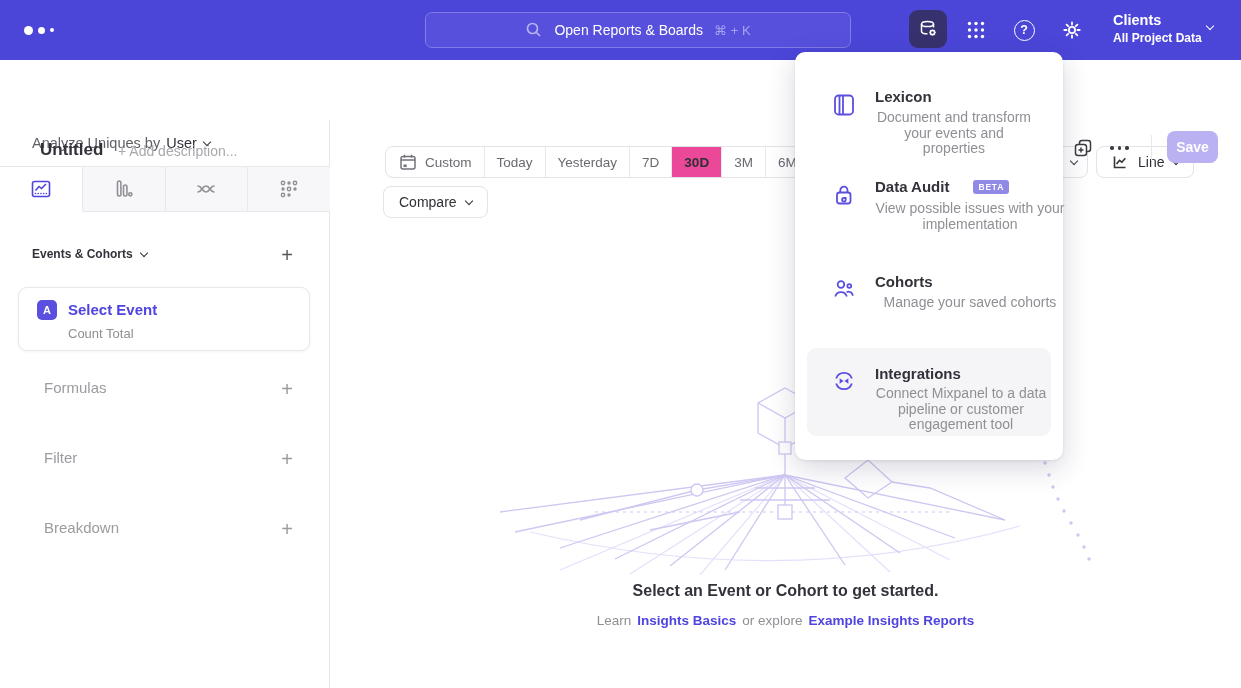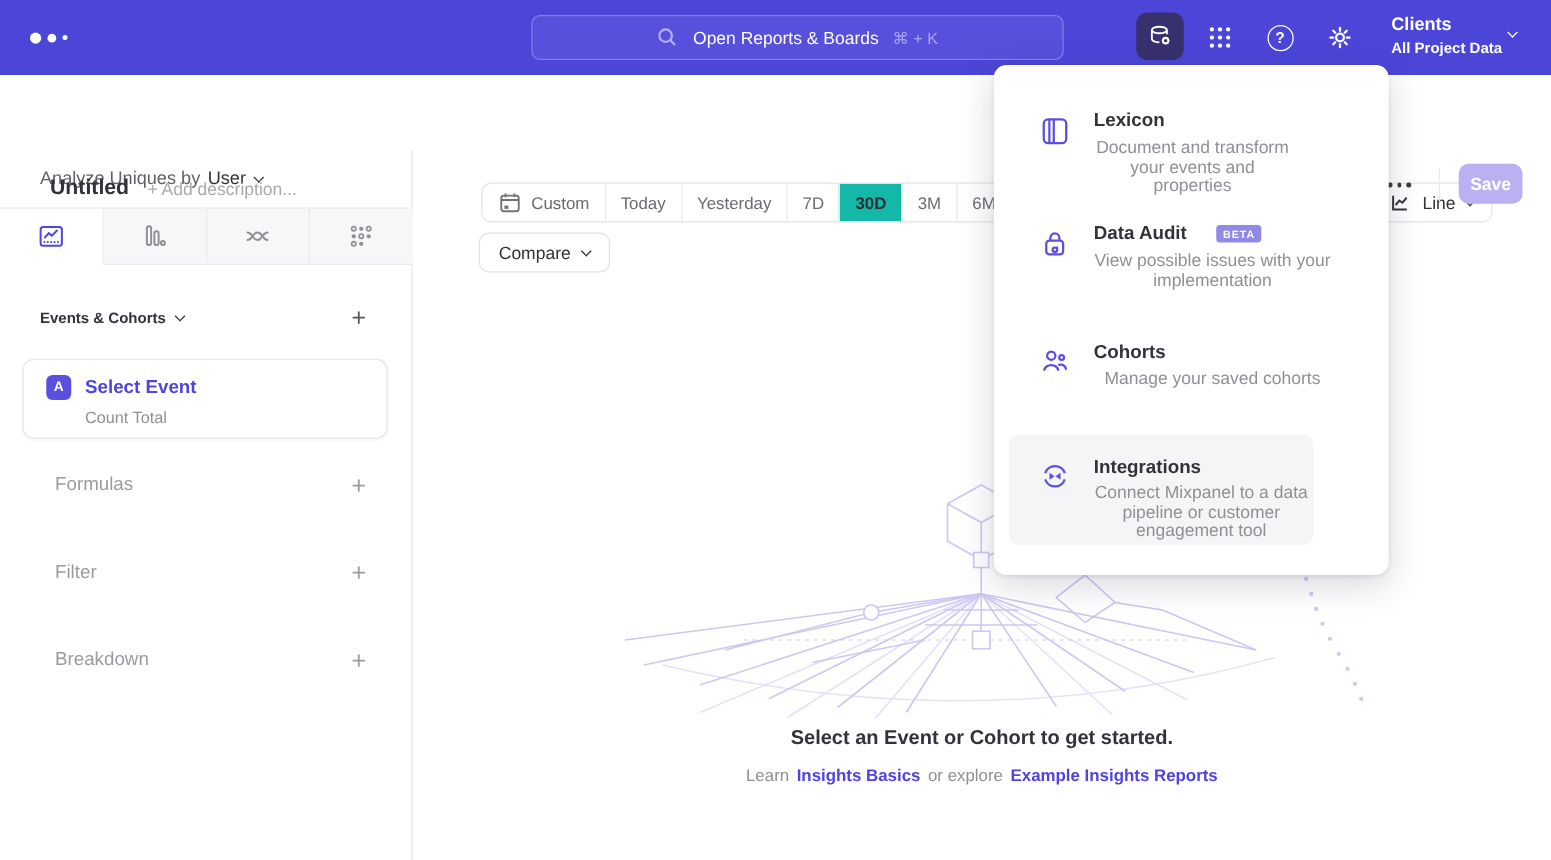--- a/index.html
+++ b/index.html
@@ -57,33 +57,33 @@
   .event-badge { position:absolute; left:18px; top:12px; width:20px; height:20px; background:#5b4fe0; border-radius:5px; color:#fff; font-size:11px; font-weight:700; display:flex; align-items:center; justify-content:center; }
   .event-title { position:absolute; left:49px; top:13px; font-size:15px; font-weight:600; color:#4f44e0; }
   .event-sub { position:absolute; left:49px; top:38px; font-size:13px; color:#8f8f94; }
   .group-row { position:absolute; left:0; width:330px; height:24px;margin-left:12px; }
   .group-label { position:absolute; left:32px; top:1px; font-size:15px; color:#9b9ba0; }
 
   
   .datebar { position:absolute; left:385px; top:146px; height:32px; display:flex; background:#fff; border:1px solid #e3e3e7; border-radius:8px; overflow:hidden; z-index:10; }
   .seg { display:flex; align-items:center; gap:7px; padding:0 12px; font-size:13.5px; color:#6a6a70; border-left:1px solid #e9e9ed; white-space:nowrap; }
   .seg:first-child { border-left:none; }
-  .seg.active { background:#14b8a6; color:#2f2f35; font-weight:700; }
+  .seg.active { background:#ec4899; color:#2f2f35; font-weight:700; }
   .hidden-dd { position:absolute; left:1038px; top:146px; width:50px; height:32px; background:#fff; border:1px solid #e3e3e7; border-radius:8px; z-index:5; }
   .hidden-dd .chev { position:absolute; right:10px; top:13px; color:#3c3c42; }
   .line-btn { position:absolute; left:1096px; top:146px; height:32px; padding:0 14px; background:#fff; border:1px solid #e3e3e7; border-radius:8px; display:flex; align-items:center; gap:9px; font-size:14px; font-weight:500; color:#2f2f35; z-index:10; }
   .compare-btn { position:absolute; left:383px; top:186px; height:32px; padding:0 15px; background:#fff; border:1px solid #e3e3e7; border-radius:8px; display:flex; align-items:center; gap:9px; font-size:14px; font-weight:500; color:#2f2f35; z-index:10; }
 
   .empty-head { position:absolute; left:330px; right:0; top:582px; text-align:center; font-size:16px; font-weight:700; color:#32323a; z-index:10; }
   .empty-sub { position:absolute; left:330px; right:0; top:613px; text-align:center; font-size:13.5px; color:#8f8f94; z-index:10; }
   .empty-sub .lnk { color:#4f44e0; font-weight:600; cursor:pointer; }
   .empty-sub span { margin:0 3px; }
 
   
-  .panel { position:absolute; left:795px; top:52px; width:316px; height:408px; background:#fff; border-radius:10px; box-shadow:0 8px 28px rgba(35,35,80,0.18), 0 1px 3px rgba(35,35,80,0.10); z-index:50; }
+  .panel { position:absolute; left:795px; top:52px; width:268px; height:408px; background:#fff; border-radius:10px; box-shadow:0 8px 28px rgba(35,35,80,0.18), 0 1px 3px rgba(35,35,80,0.10); z-index:50; }
   .menu-icon { position:absolute; left:36px; width:26px; height:26px; }
   .menu-title { position:absolute; left:80px; font-size:15px; font-weight:600; color:#32323a; display:flex; align-items:center; }
   .menu-desc { position:absolute; left:80px; font-size:14px; line-height:15.5px; color:#8f8f95;text-align:center; }
   .beta { display:inline-block; margin-left:24px; padding:2.5px 5px 1.5px; background:#9089e6; color:#fff; font-size:8.5px; font-weight:700; letter-spacing:0.8px; border-radius:3px; }
   .menu-hl { position:absolute; left:12px; top:296px; width:244px; height:88px; background:#f5f5f7; border-radius:9px; }
 
   .wire { position:absolute; left:500px; top:360px; z-index:0; pointer-events:none; }
 </style>
 </head>
 <body>

